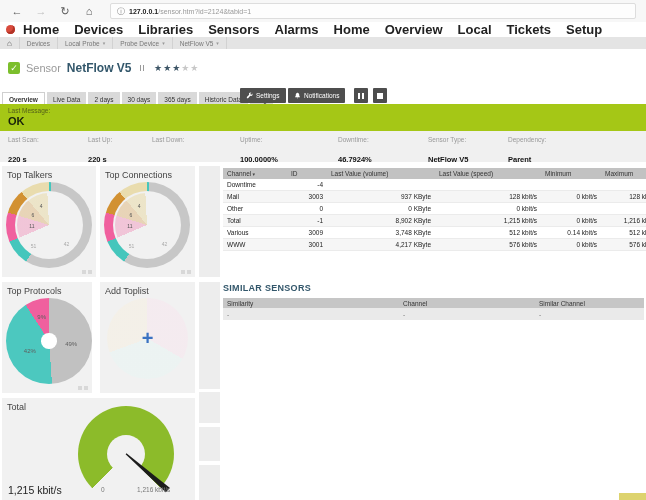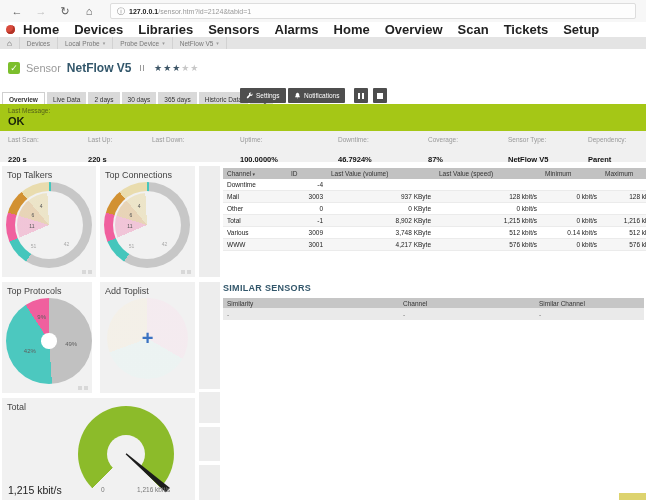--- a/index.html
+++ b/index.html
@@ -123,21 +123,21 @@
   <div class="nav">
     <span class="logo"></span>
     <span id="nav-items" style="display:flex">
         <span class="nav-item">Home</span>
         <span class="nav-item">Devices</span>
         <span class="nav-item">Libraries</span>
         <span class="nav-item">Sensors</span>
         <span class="nav-item">Alarms</span>
         <span class="nav-item">Home</span>
         <span class="nav-item">Overview</span>
-        <span class="nav-item">Scan</span>
+        <span class="nav-item">Local</span>
         <span class="nav-item">Tickets</span>
         <span class="nav-item">Setup</span>
       </span>
   </div>
 
   <div class="crumbs">
     <div class="crumb">
         <span class="home">⌂</span>
       </div>
     <span id="crumb-items" style="display:flex">
@@ -221,24 +221,20 @@
       </div>
       <div class="sf">
         <div class="sf-label">Uptime:</div>
         <div class="sf-value">100.0000%</div>
       </div>
       <div class="sf">
         <div class="sf-label">Downtime:</div>
         <div class="sf-value">46.7924%</div>
       </div>
       <div class="sf">
-        <div class="sf-label">Coverage:</div>
-        <div class="sf-value">87%</div>
-      </div>
-      <div class="sf">
         <div class="sf-label">Sensor Type:</div>
         <div class="sf-value">NetFlow V5</div>
       </div>
       <div class="sf">
         <div class="sf-label">Dependency:</div>
         <div class="sf-value">Parent</div>
       </div>
     </div>
 
   <div class="panel" style="left:100px;top:166px;width:95px;height:111px">

